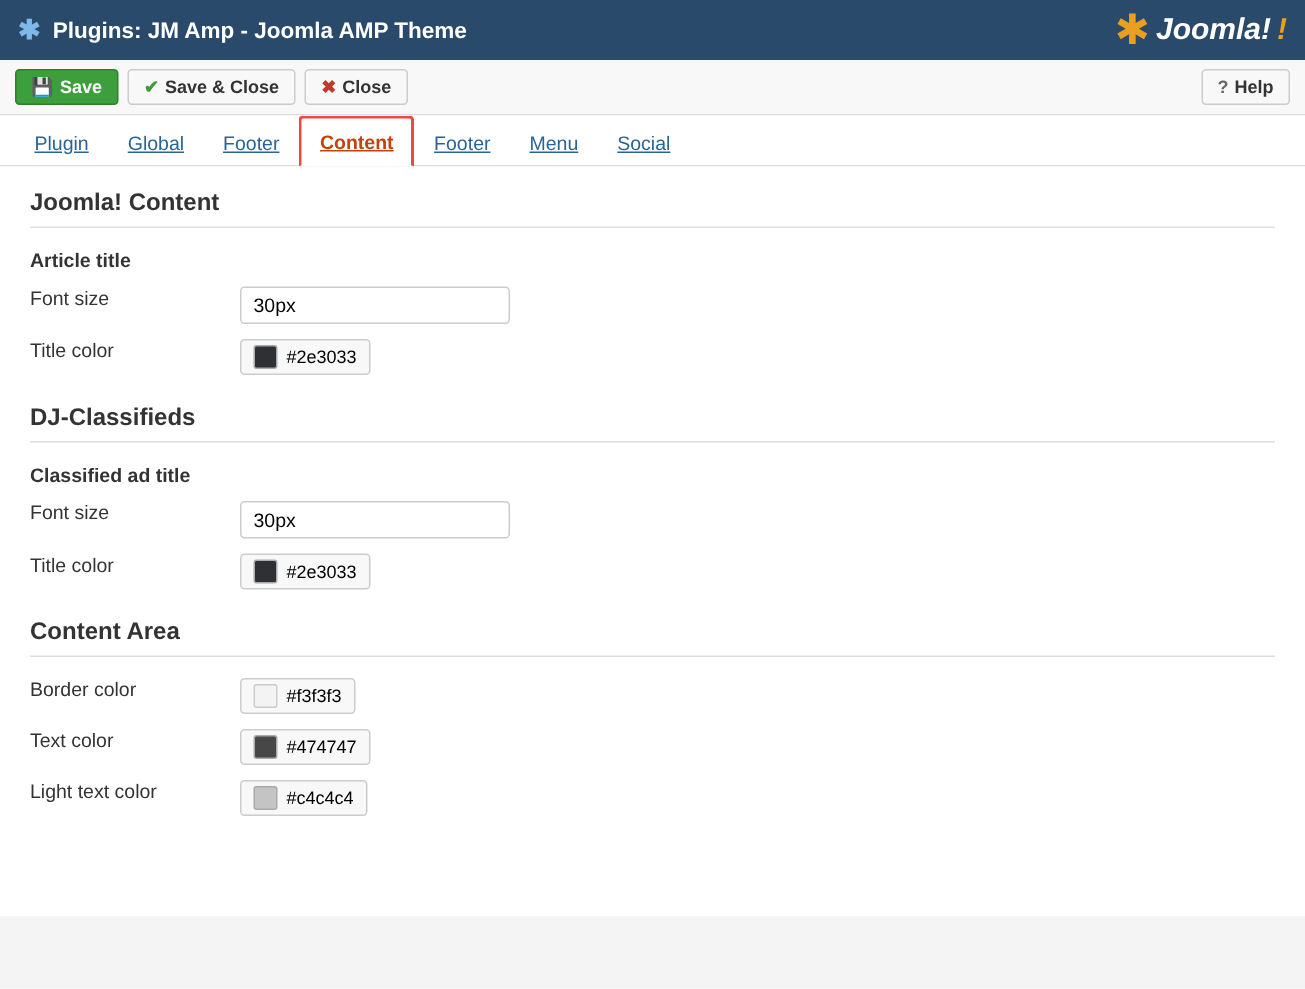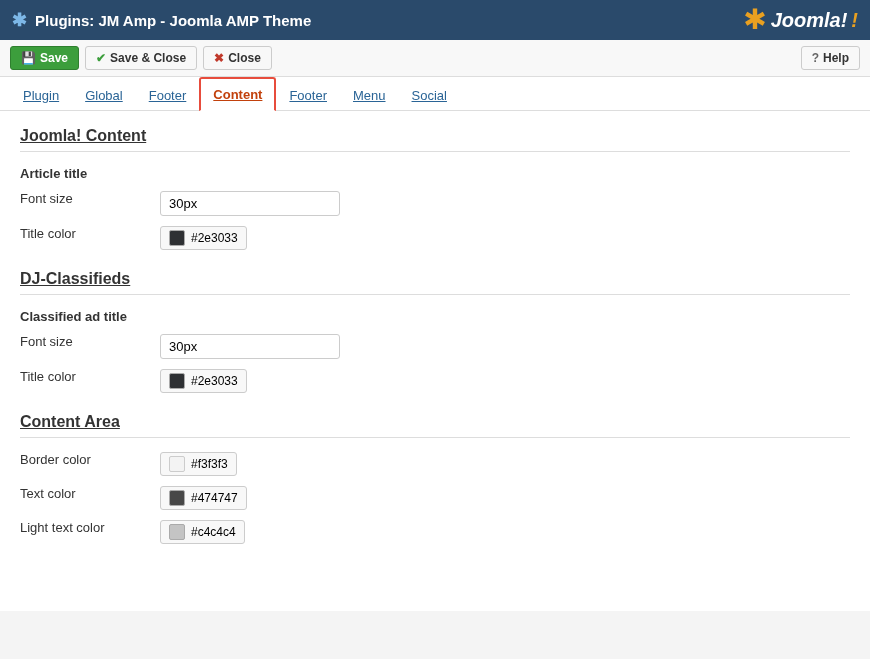--- a/index.html
+++ b/index.html
@@ -102,21 +102,20 @@
       min-height: 500px;
     }
 
     .section-title {
       font-size: 16px;
       font-weight: bold;
       color: #333;
       padding-bottom: 6px;
       border-bottom: 1px solid #ddd;
       margin-bottom: 14px;
-      text-decoration: underline;
     }
 
     .subsection-title {
       font-size: 13px;
       font-weight: bold;
       color: #333;
       margin-bottom: 10px;
     }
 
     .field-row {

